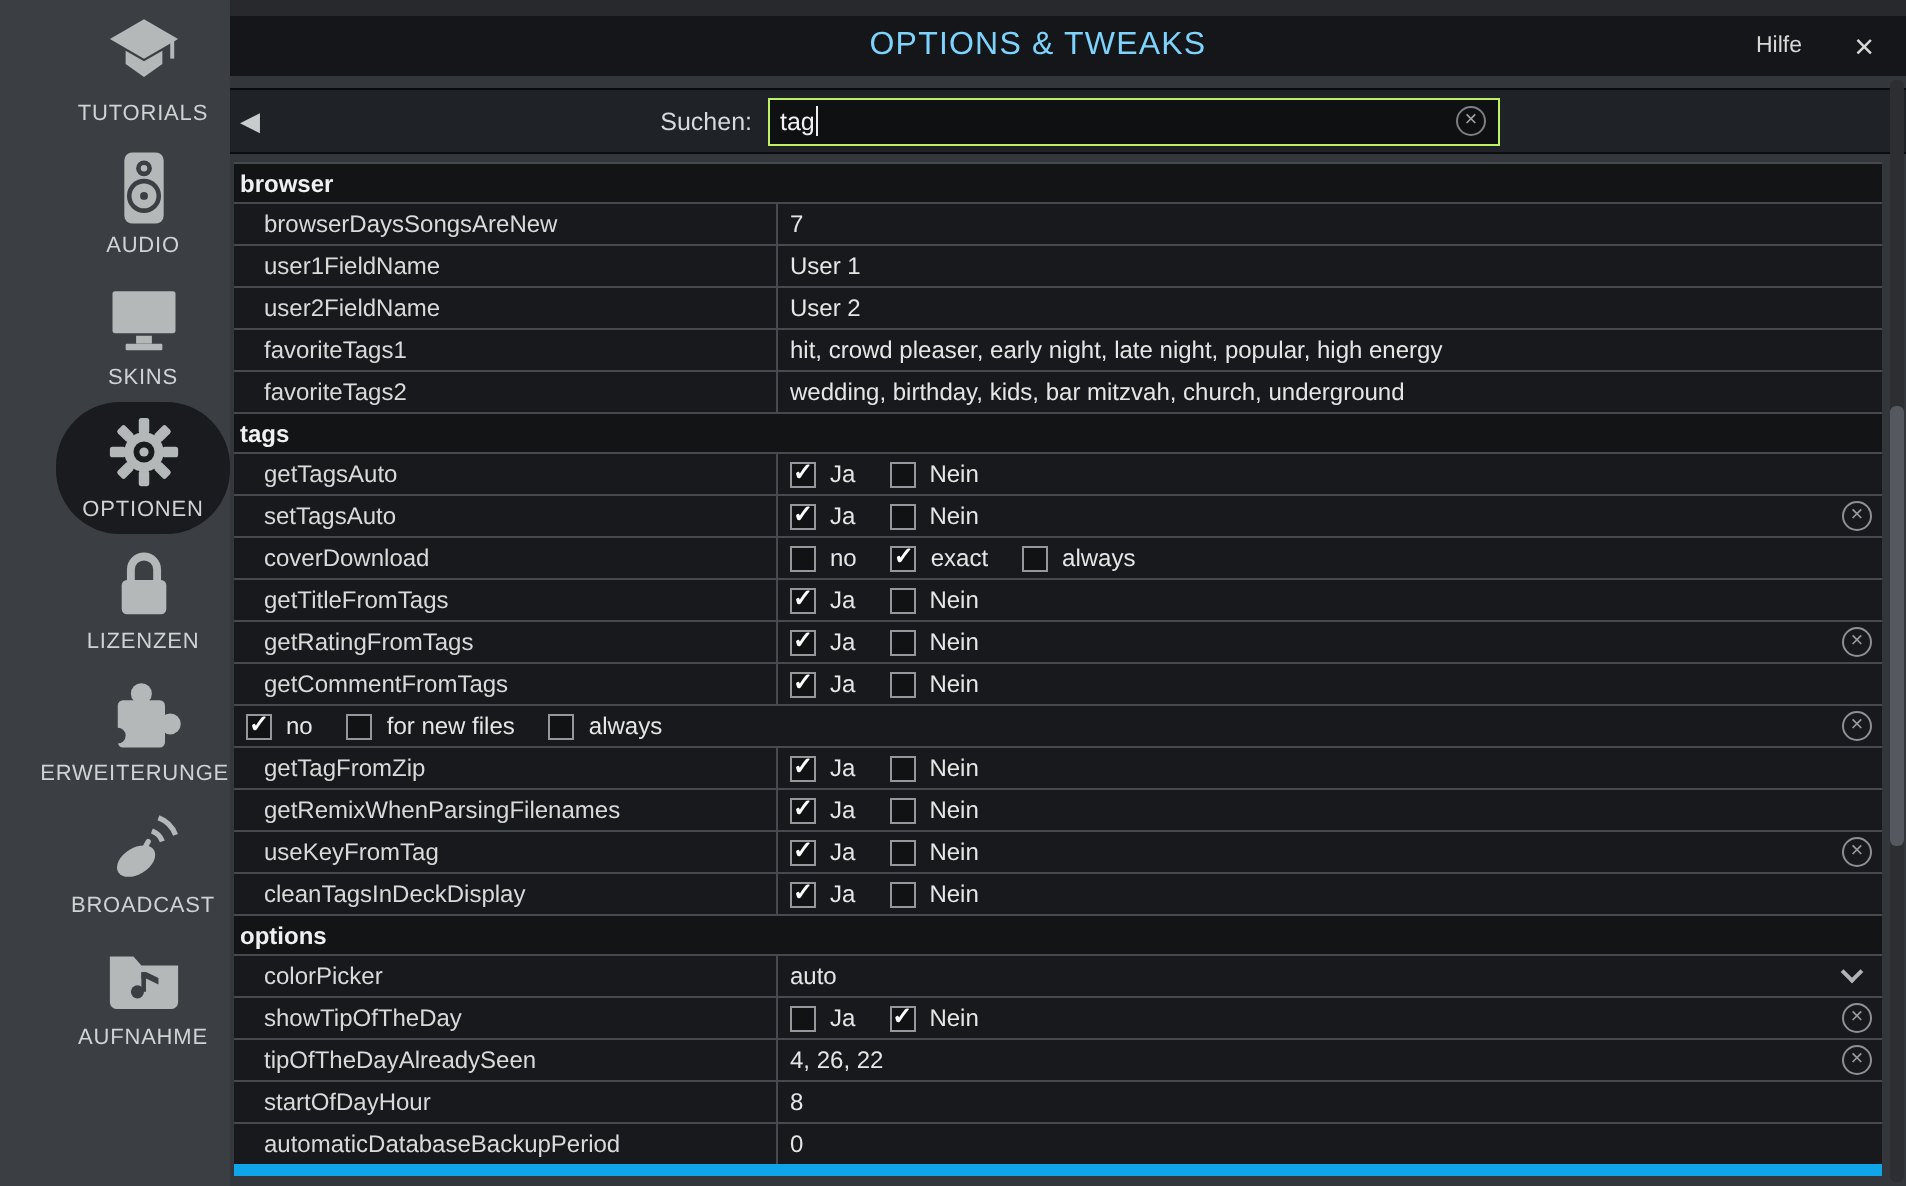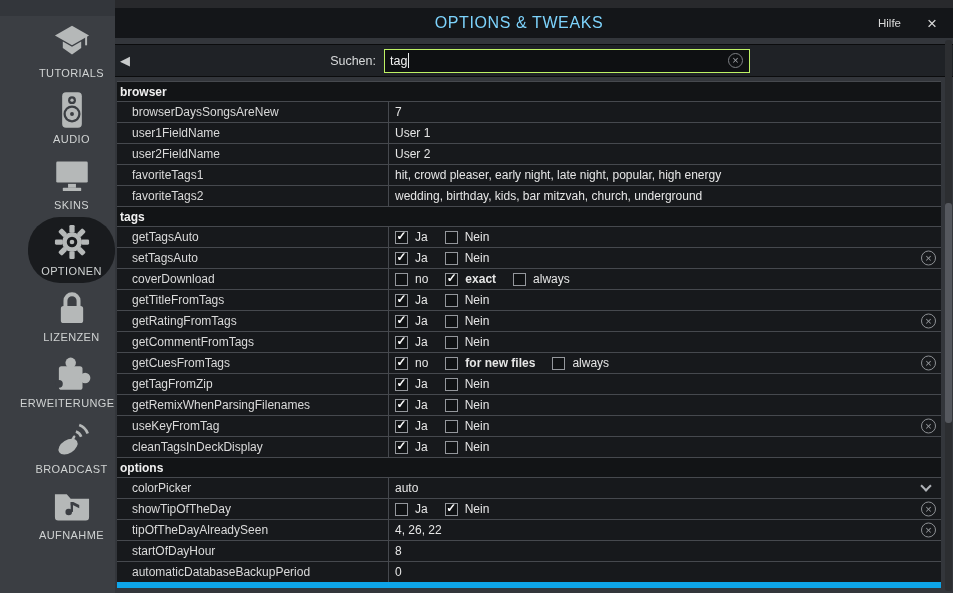--- a/index.html
+++ b/index.html
@@ -4,21 +4,21 @@
 <style>
   * { margin:0; padding:0; box-sizing:border-box; }
   html,body { background:#222; }
   .app {
     position:relative; width:953px; height:593px; overflow:hidden;
     background:#33363b; font-family:"Liberation Sans", sans-serif;
     color:#e0e0e0; font-size:12px;
   }
   
   .sidebar {
-    position:absolute; left:0; top:16px; bottom:0; width:115px;
+    position:absolute; left:0; top:0; bottom:0; width:115px;
     background:#3b3e43; overflow:hidden; padding-top:3px;padding-left:28px;
   }
   .side-item {
     height:66px; display:flex; flex-direction:column; align-items:center;
     justify-content:flex-start; padding-top:3px; cursor:pointer;
   }
   .side-item.selected { background:#191b1e;border-radius:32px; }
   .side-icon { width:44px; height:44px; display:flex; align-items:center; justify-content:center; }
   .side-icon svg { width:42px; height:42px; fill:#b5b8b8; }
   .side-label {
@@ -73,21 +73,21 @@
   }
   .cell.value { flex:1; padding-left:6px; position:relative; color:#e6e6e6; overflow:hidden; white-space:nowrap; }
   .valtext { font-size:12px; }
   .checkbox {
     width:13px; height:13px; border:1px solid #94979c; background:#101214;
     display:inline-flex; align-items:center; justify-content:center;
     margin-right:7px; flex:0 0 auto; cursor:pointer;
   }
   .check { color:#ffffff; font-size:12px; font-weight:bold; line-height:1; margin-top:-2px; }
   .choice-label { margin-right:17px; color:#e6e6e6; }
-  .choice-label.bold { font-weight:bold; }
+  .choice-label.bold { font-weight:normal; }
   .reset {
     position:absolute; right:5px; top:50%; transform:translateY(-50%);
     width:15px; height:15px; border:1px solid #8d9094; border-radius:50%;
     color:#9a9da1; font-size:11px; line-height:13px; text-align:center; cursor:pointer;
   }
   .chev {
     position:absolute; right:11px; top:50%; margin-top:-6px;
     width:8px; height:8px; border-right:2px solid #b0b3b8; border-bottom:2px solid #b0b3b8;
     transform:rotate(45deg); cursor:pointer;
   }
@@ -323,21 +323,20 @@
           <div class="cell value">
             <span class="checkbox checked">
               <span class="check">✓</span>
             </span>
             <span class="choice-label">Ja</span>
             <span class="checkbox"></span>
             <span class="choice-label">Nein</span>
           </div>
         </div>
         <div class="row">
-          <div class="cell name">getCuesFromTags</div>
           <div class="cell value">
             <span class="checkbox checked">
               <span class="check">✓</span>
             </span>
             <span class="choice-label">no</span>
             <span class="checkbox"></span>
             <span class="choice-label bold">for new files</span>
             <span class="checkbox"></span>
             <span class="choice-label">always</span>
             <span class="reset">×</span>

